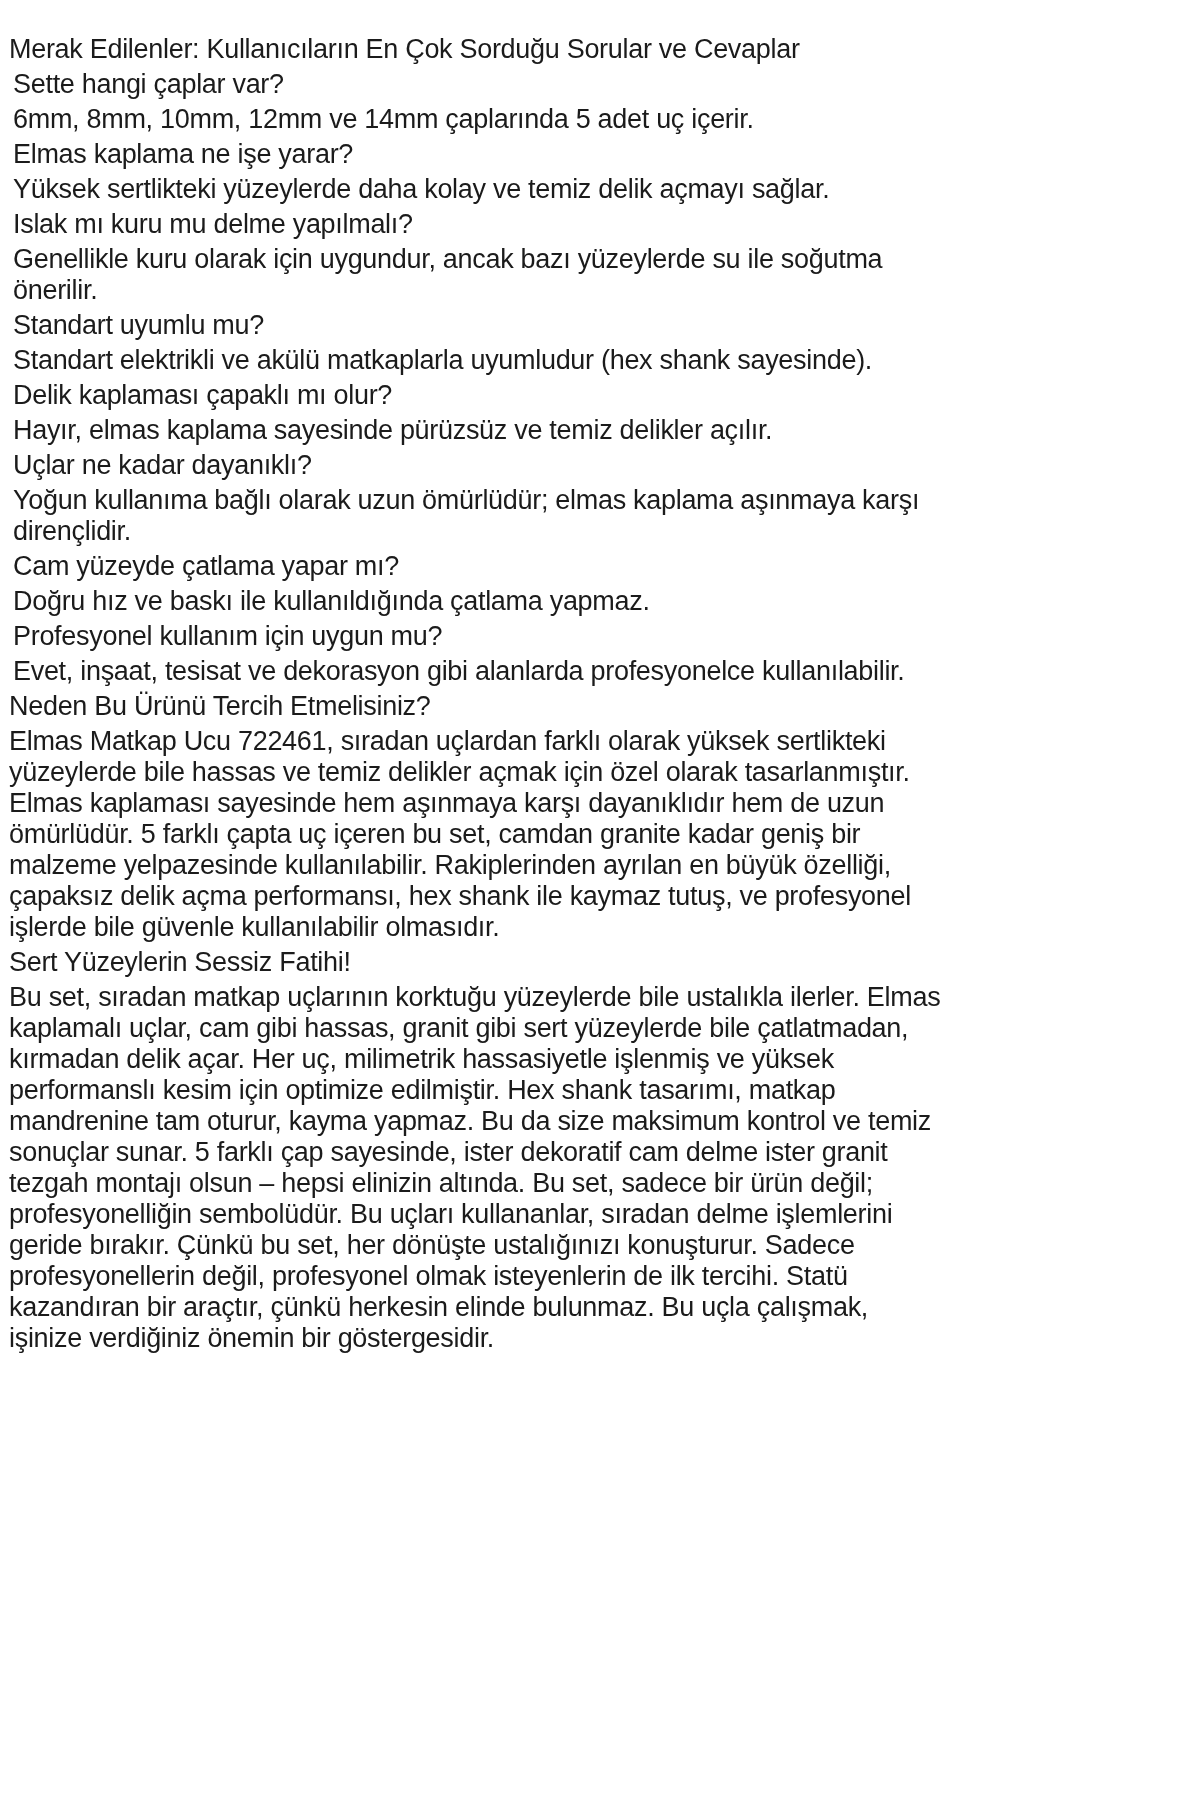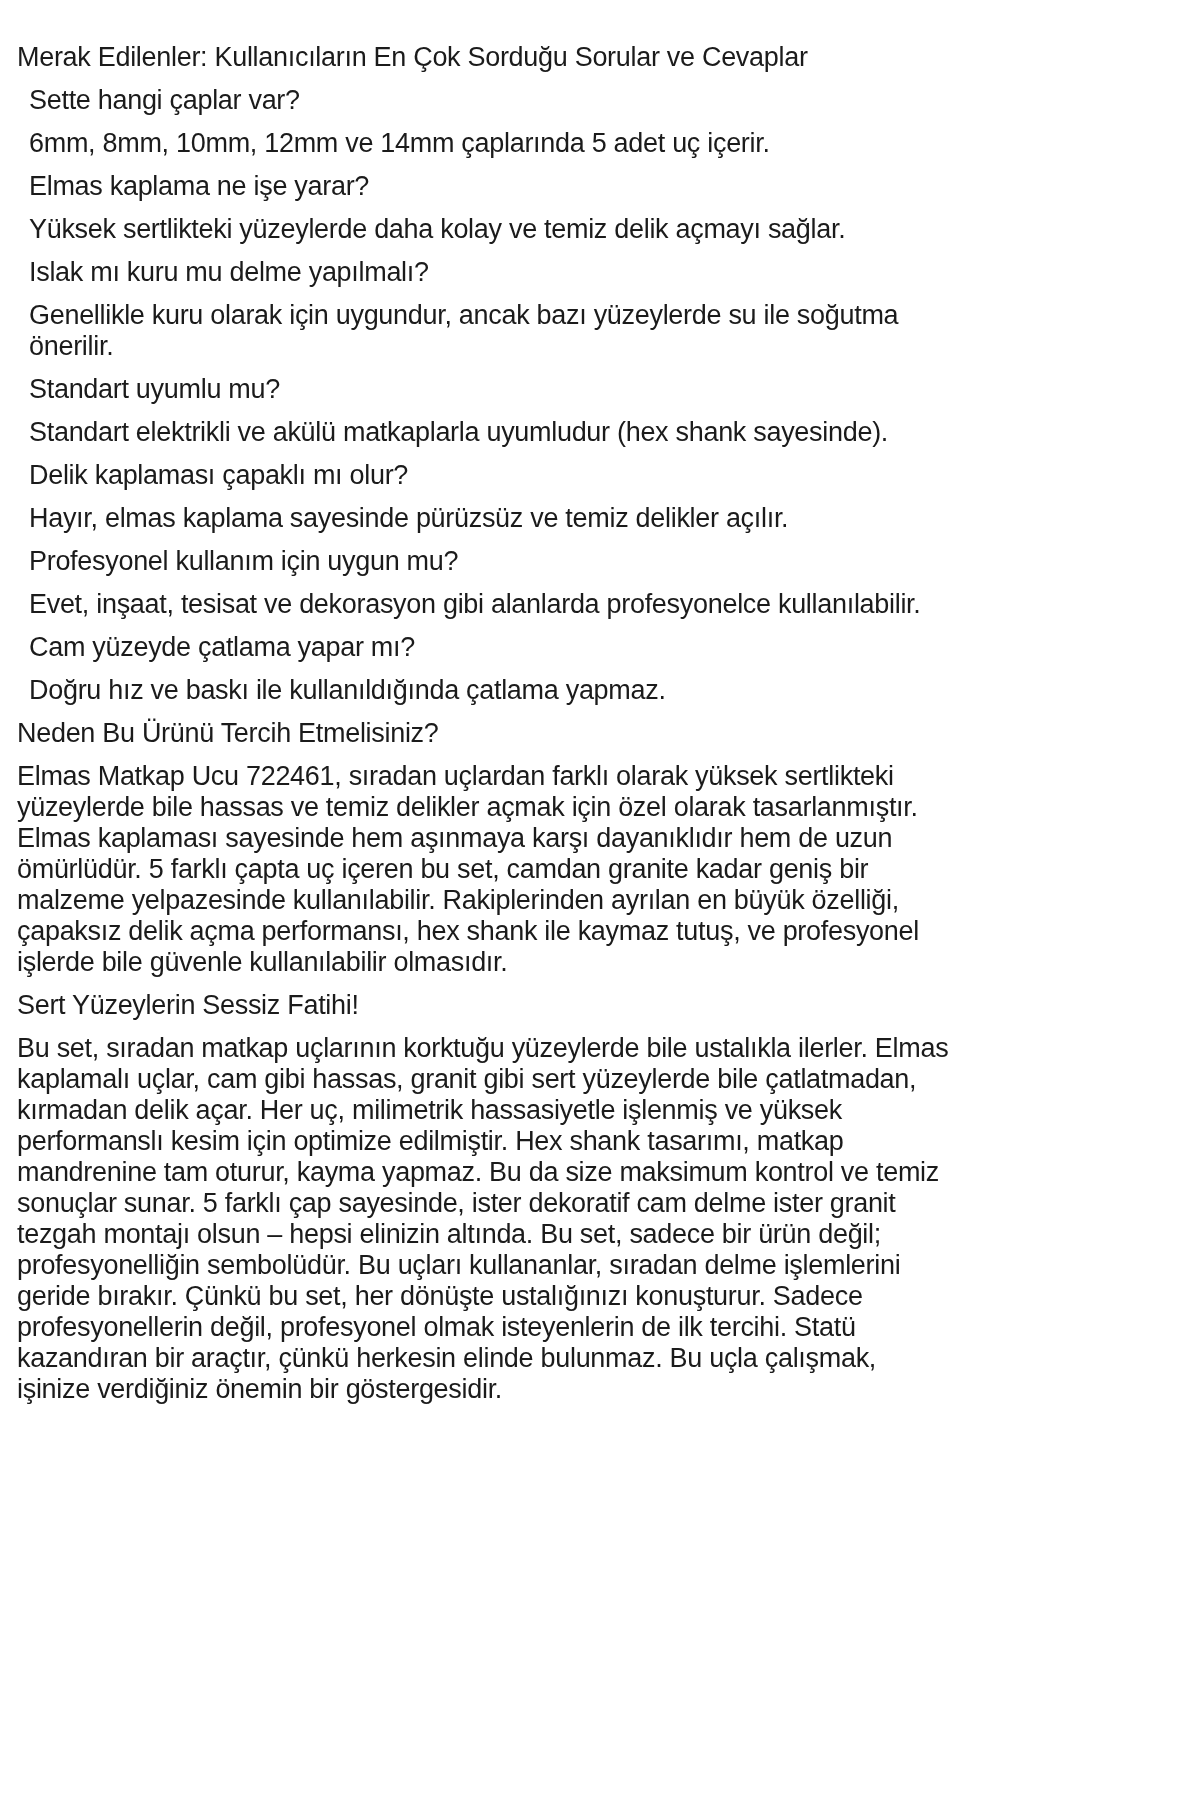--- a/index.html
+++ b/index.html
@@ -19,21 +19,21 @@
     width: 1200px;
     padding: 30px 28px 0 5px;
     font-size: 27px;
     line-height: 31px;
     letter-spacing: -0.3px;
     font-weight: 400;
   }
   .doc h1, .doc h2, .doc p, .doc div {
     font-size: 27px;
     font-weight: 400;
-    margin: 12px;
+    margin: 4px;
     padding: 0;
   }
   .title {
     margin-bottom: 31px;
   }
   .qa {
     margin-bottom: 31px;
   }
   .pre {
     white-space: pre-line;
@@ -72,26 +72,31 @@
     </div>
     <div class="qa">
       <div>Standart uyumlu mu?</div>
       <div class="pre">Standart elektrikli ve akülü matkaplarla uyumludur (hex shank sayesinde).</div>
     </div>
     <div class="qa">
       <div>Delik kaplaması çapaklı mı olur?</div>
       <div class="pre">Hayır, elmas kaplama sayesinde pürüzsüz ve temiz delikler açılır.</div>
     </div>
     <div class="qa">
-      <div>Profesyonel kullanım için uygun mu?</div>
-      <div class="pre">Evet, inşaat, tesisat ve dekorasyon gibi alanlarda profesyonelce kullanılabilir.</div>
+      <div>Uçlar ne kadar dayanıklı?</div>
+      <div class="pre">Yoğun kullanıma bağlı olarak uzun ömürlüdür; elmas kaplama aşınmaya karşı
+dirençlidir.</div>
     </div>
     <div class="qa">
       <div>Cam yüzeyde çatlama yapar mı?</div>
       <div class="pre">Doğru hız ve baskı ile kullanıldığında çatlama yapmaz.</div>
+    </div>
+    <div class="qa">
+      <div>Profesyonel kullanım için uygun mu?</div>
+      <div class="pre">Evet, inşaat, tesisat ve dekorasyon gibi alanlarda profesyonelce kullanılabilir.</div>
     </div>
   </section>
 
   <section>
     <h2 class="section-heading">Neden Bu Ürünü Tercih Etmelisiniz?</h2>
     <p class="intro-paragraph pre">Elmas Matkap Ucu 722461, sıradan uçlardan farklı olarak yüksek sertlikteki
 yüzeylerde bile hassas ve temiz delikler açmak için özel olarak tasarlanmıştır.
 Elmas kaplaması sayesinde hem aşınmaya karşı dayanıklıdır hem de uzun
 ömürlüdür. 5 farklı çapta uç içeren bu set, camdan granite kadar geniş bir
 malzeme yelpazesinde kullanılabilir. Rakiplerinden ayrılan en büyük özelliği,

